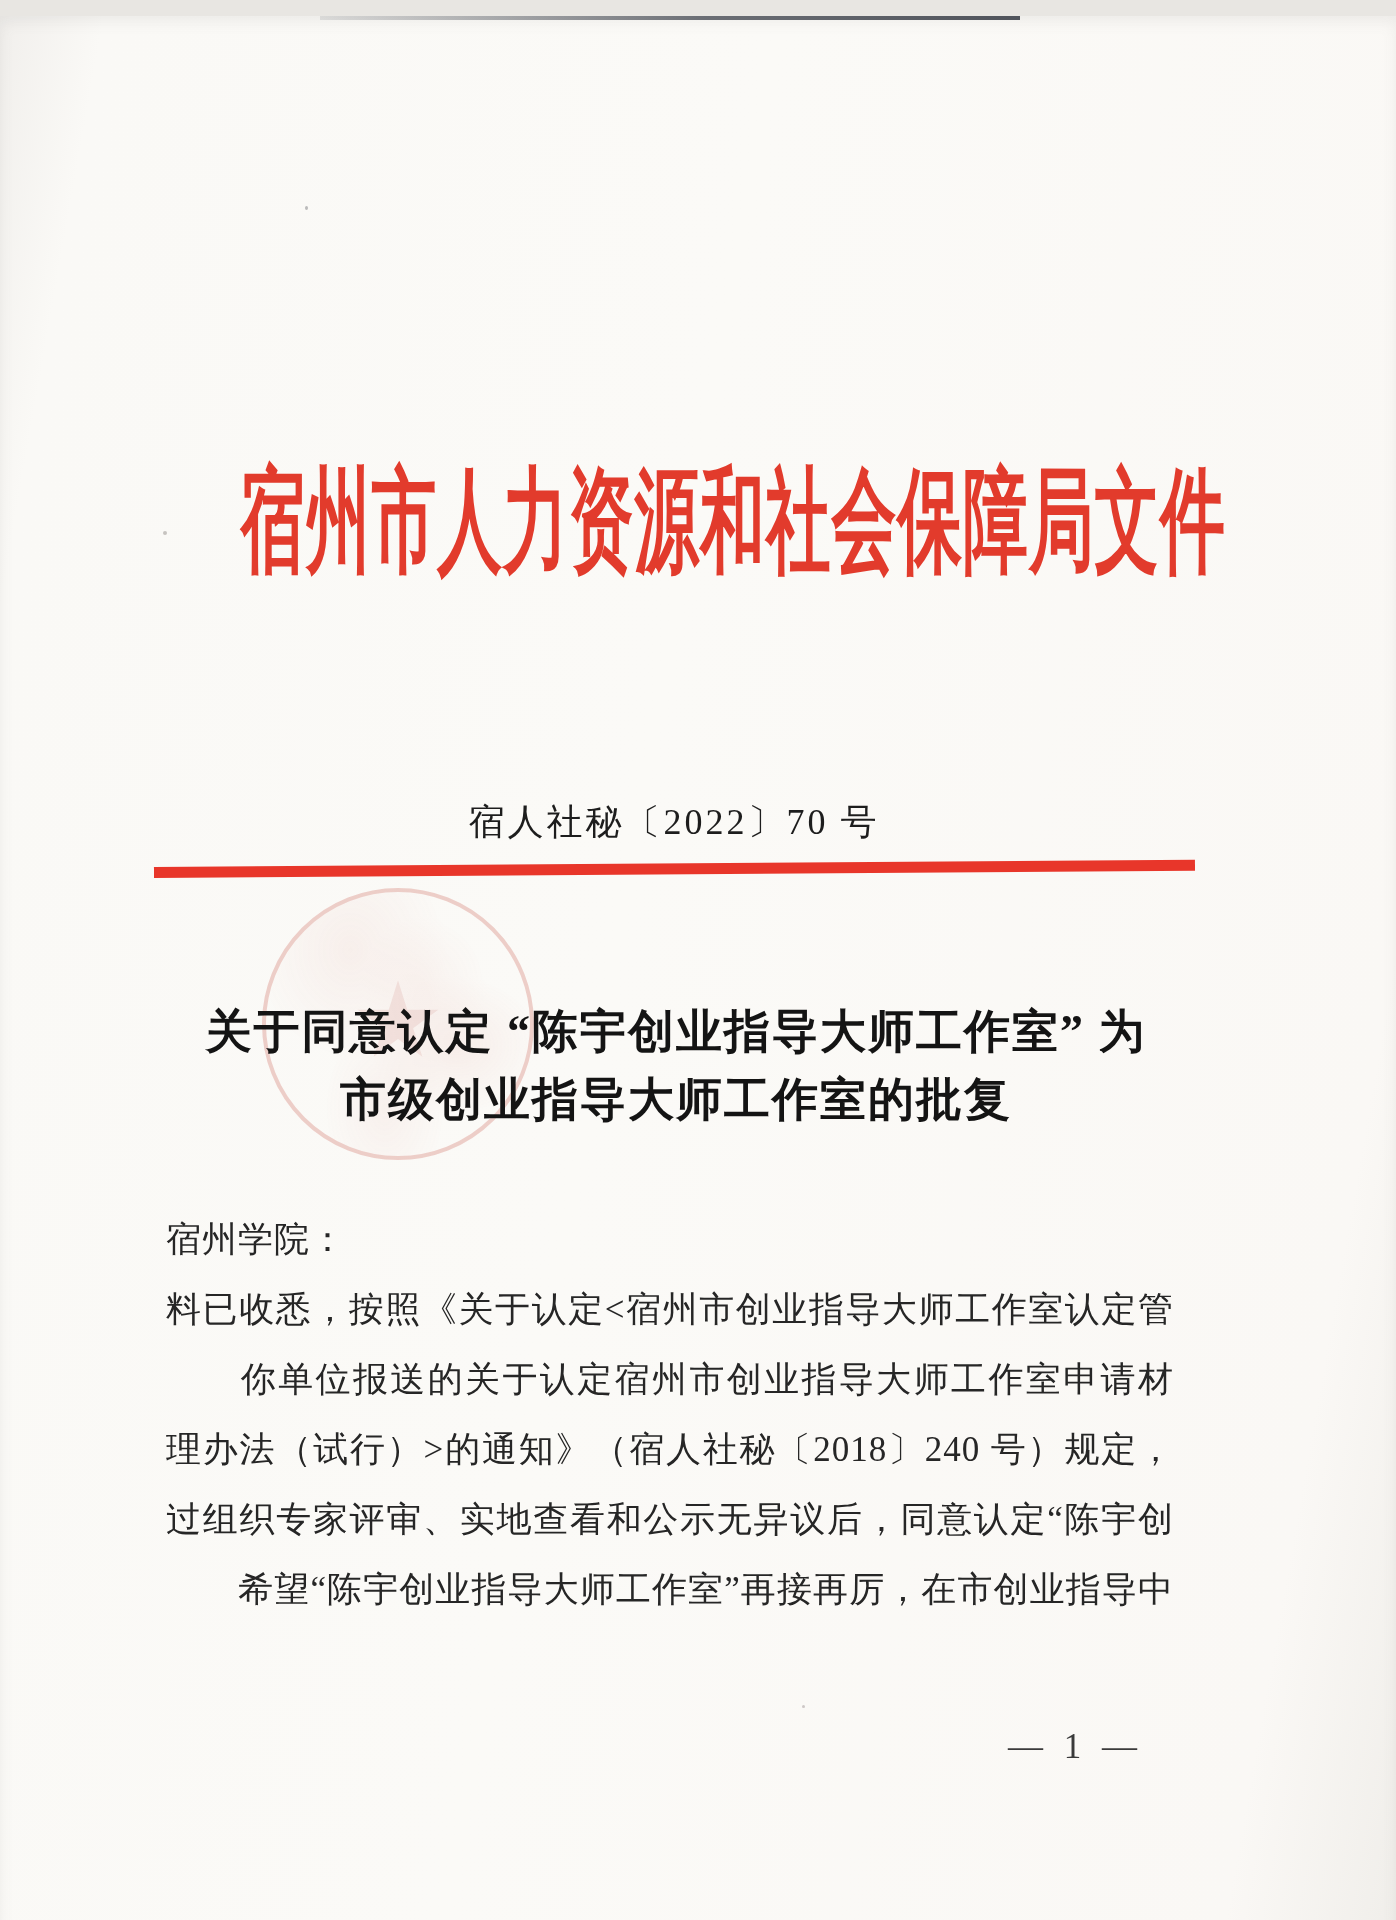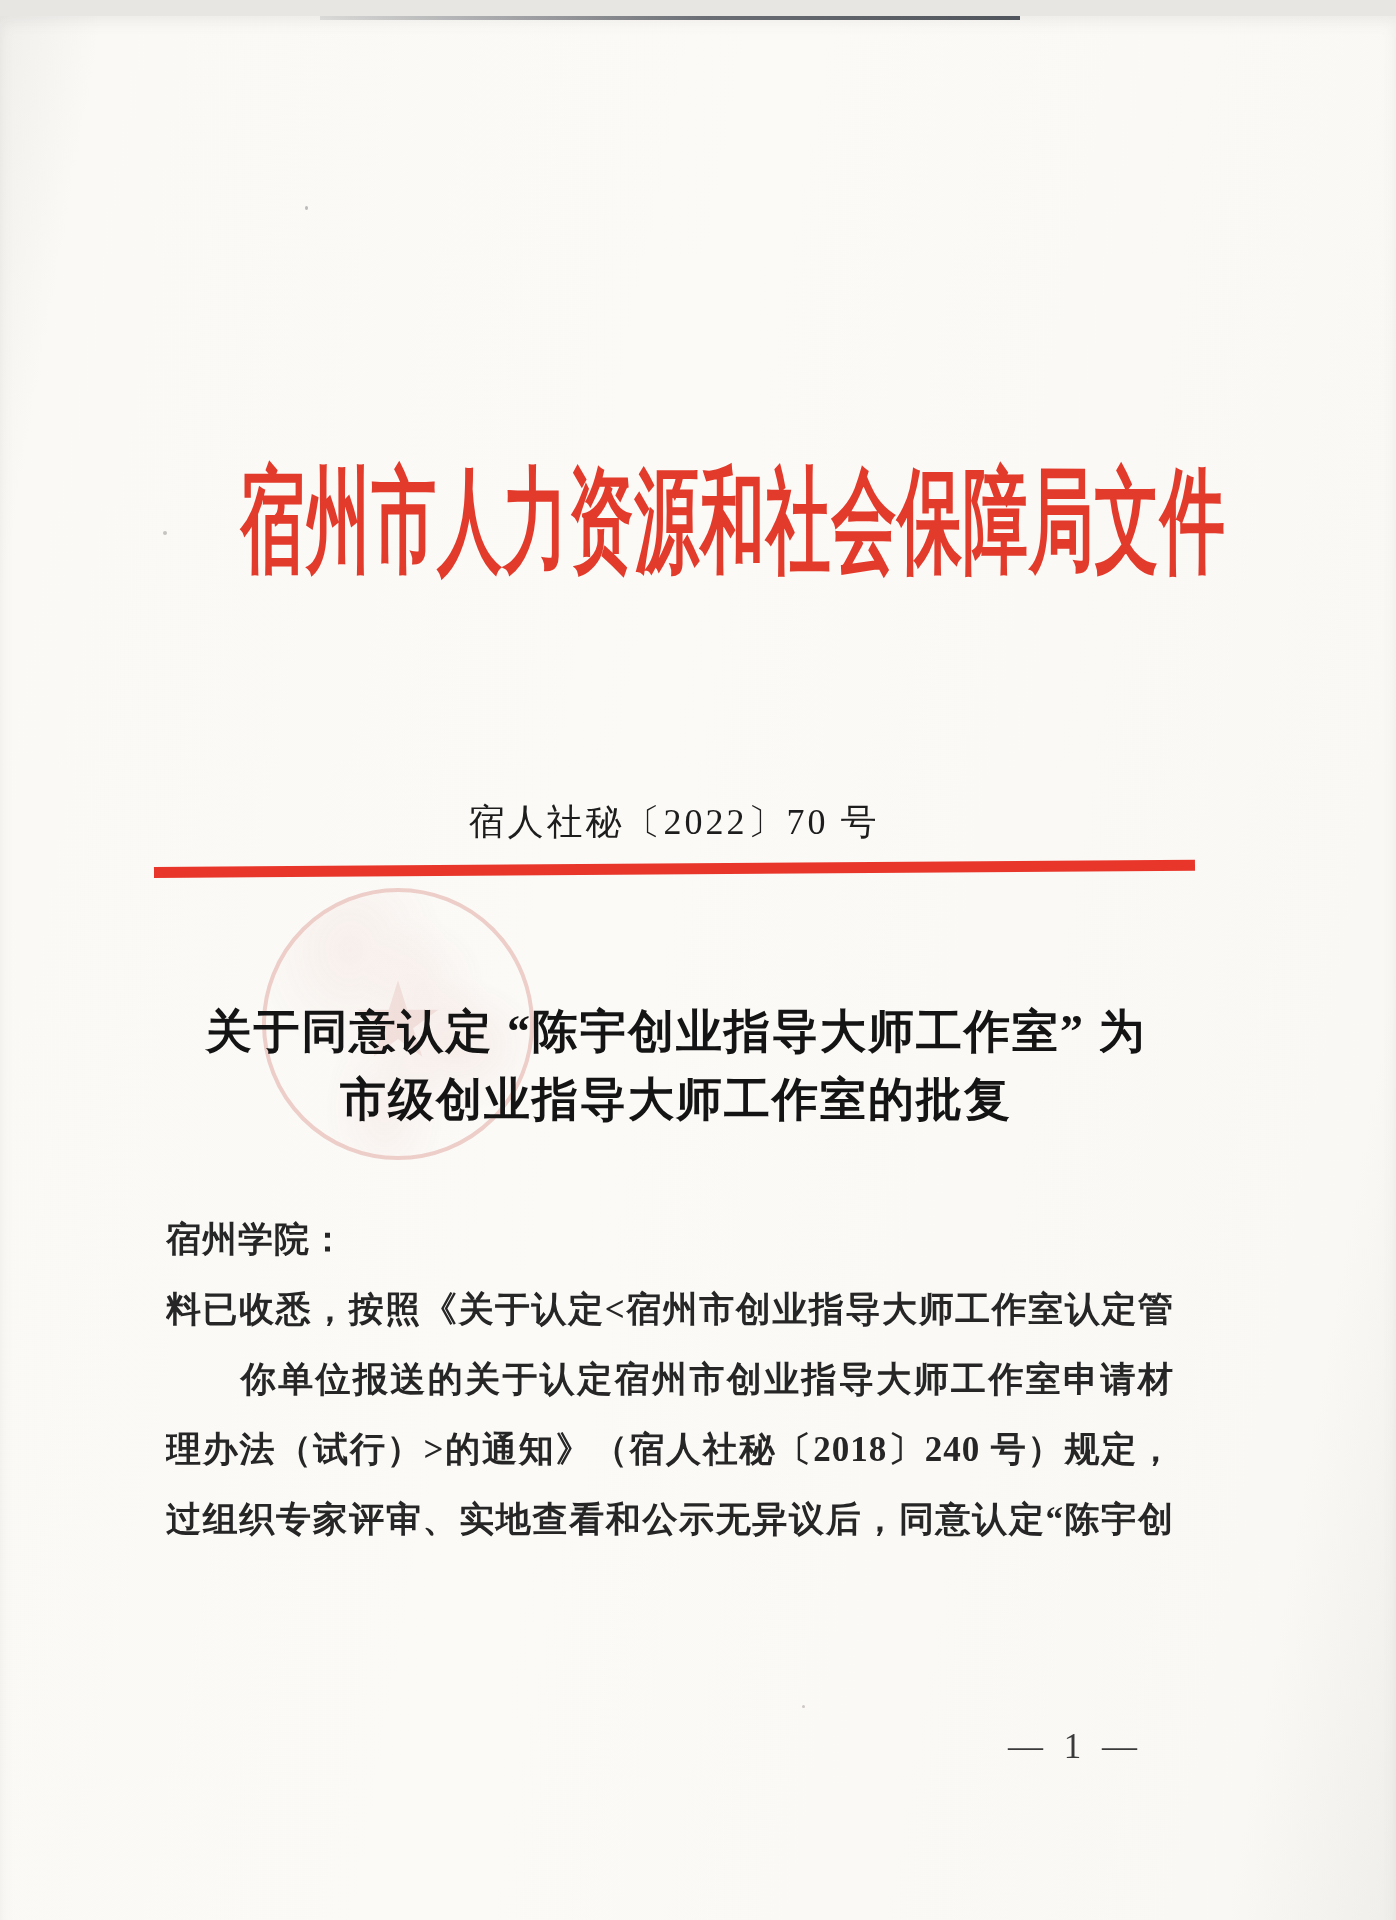--- a/index.html
+++ b/index.html
@@ -62,21 +62,21 @@
     background:rgba(190,85,75,0.45);
     clip-path:polygon(50% 0%,61% 35%,98% 35%,68% 57%,79% 91%,50% 70%,21% 91%,32% 57%,2% 35%,39% 35%);
   }
   .doc-title{
     position:absolute;left:-22px;top:982px;width:1396px;
     text-align:center;font-weight:bold;color:#141414;
     font-size:46px;line-height:68px;letter-spacing:2px;
   }
   .body-block{
     position:absolute;left:166px;top:1189px;width:1008px;
-    font-size:35px;line-height:70px;letter-spacing:1px;color:var(--body-text);font-weight:bold;
+    font-size:35px;line-height:70px;letter-spacing:1px;color:var(--body-text);
   }
   .line{height:70px;overflow:hidden;}
   .line.just{text-align:justify;text-align-last:justify;}
   .page-number{
     position:absolute;left:1008px;top:1711px;
     font-size:35px;letter-spacing:6px;color:#3a3a3a;white-space:nowrap;
   }
 </style>
 </head>
 <body>
@@ -102,17 +102,18 @@
     <div>关于同意认定 “陈宇创业指导大师工作室” 为</div>
     <div>市级创业指导大师工作室的批复</div>
   </div>
 
   <div class="body-block">
     <div class="line">宿州学院：</div>
     <div class="line just">料已收悉，按照《关于认定&lt;宿州市创业指导大师工作室认定管</div>
     <div class="line just">　　你单位报送的关于认定宿州市创业指导大师工作室申请材</div>
     <div class="line just">理办法（试行）&gt;的通知》（宿人社秘〔2018〕240 号）规定，通</div>
     <div class="line just">过组织专家评审、实地查看和公示无异议后，同意认定“陈宇创业</div>
+    <div class="line just">　　希望“陈宇创业指导大师工作室”再接再厉，在市创业指导中</div>
   </div>
 
   <div class="page-number">— 1 —</div>
 
 </div>
 
 </body></html>

